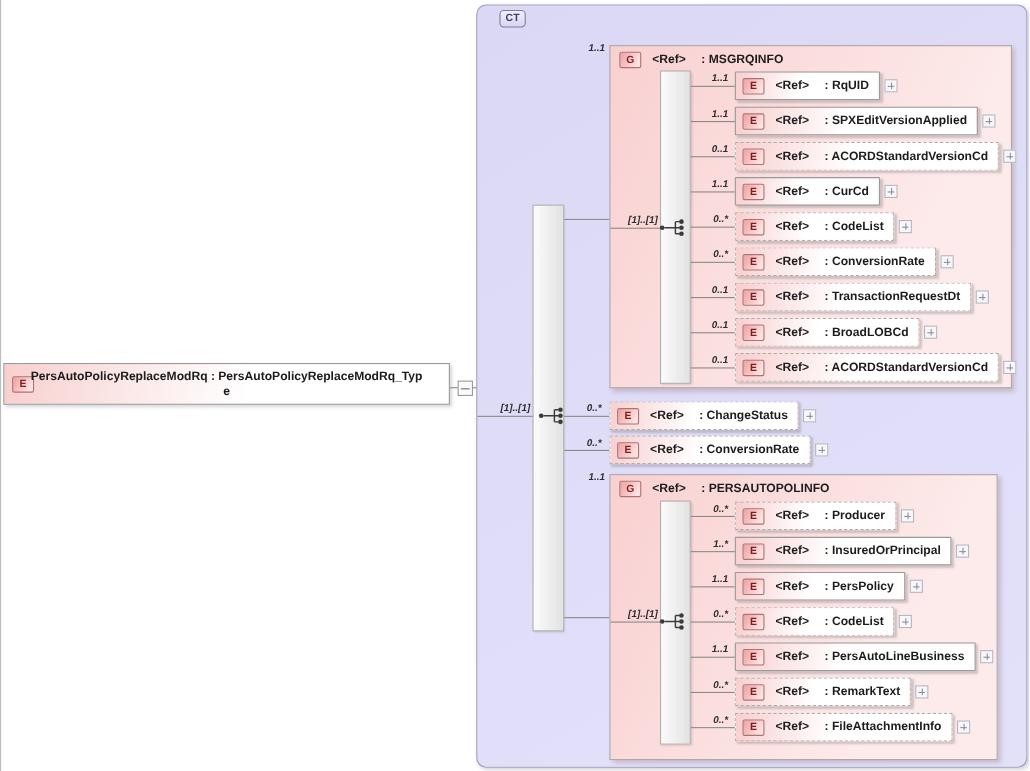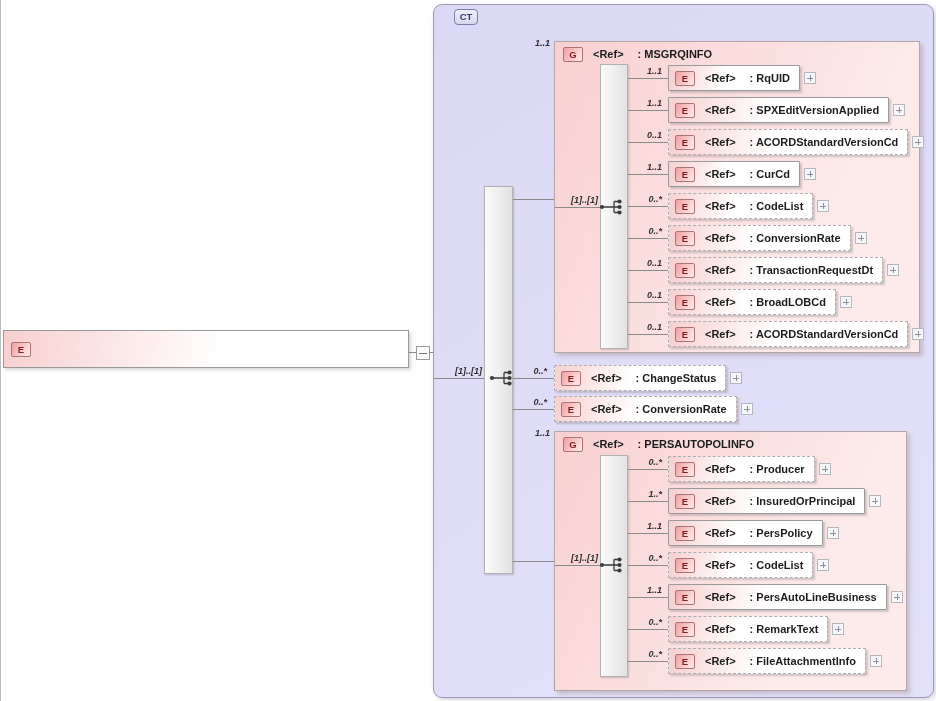--- a/index.html
+++ b/index.html
@@ -85,20 +85,21 @@
                 font-size:11px; font-weight:bold; color:#1c1c1c; line-height:14px;
                 word-break:break-all; }
 </style>
 </head>
 <body>
 
 <div class="stage">
 
   <div class="root-box">
     <span class="badge e" style="position:absolute;left:7px;top:11px;">E</span>
+    <div class="root-label">PersAutoPolicyReplaceModRq : PersAutoPolicyReplaceModRq_Type</div>
   </div>
 
   <div class="hline" style="left:408px;top:352px;width:24px;"></div>
   <div class="minusbox" style="left:415px;top:346px;"></div>
 
   <div class="ct-box">
     <span class="badge ct" style="position:absolute;left:20px;top:4px;">CT</span>
 
     <div class="hline" style="left:0;top:373px;width:57px;"></div>
     <div class="card" style="left:3px;top:361px;width:45px;">[1]..[1]</div>

